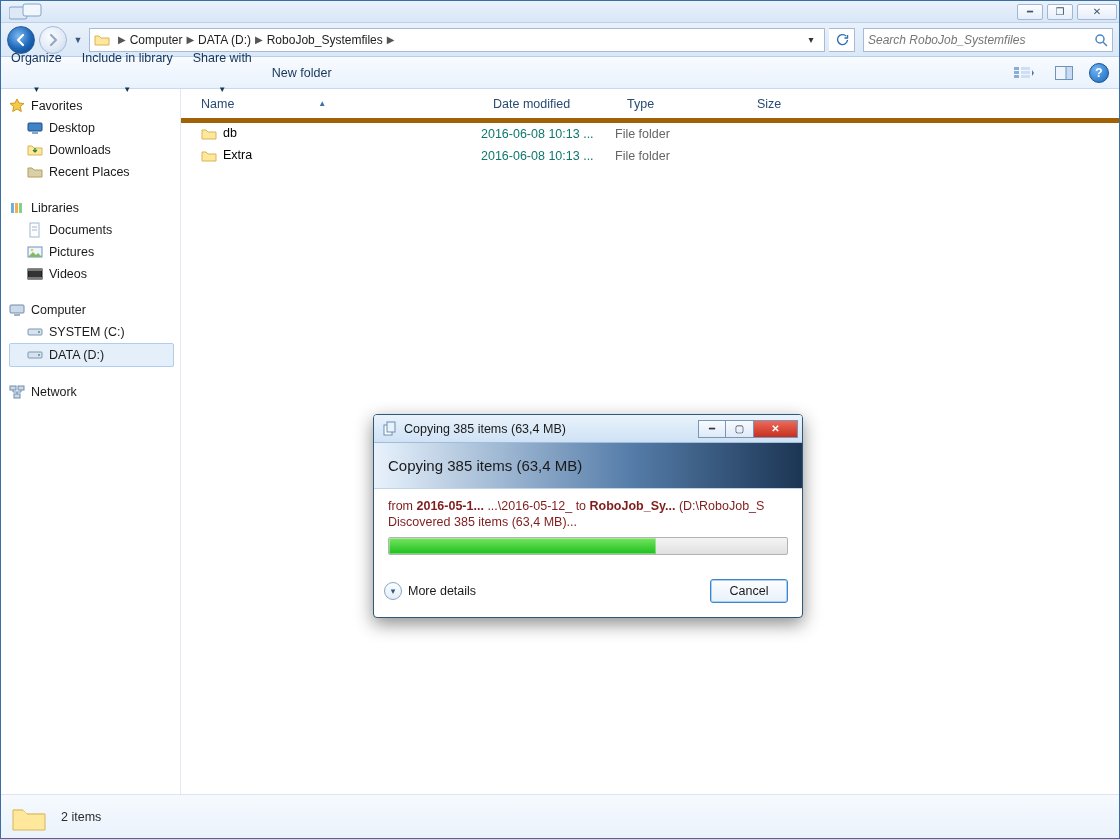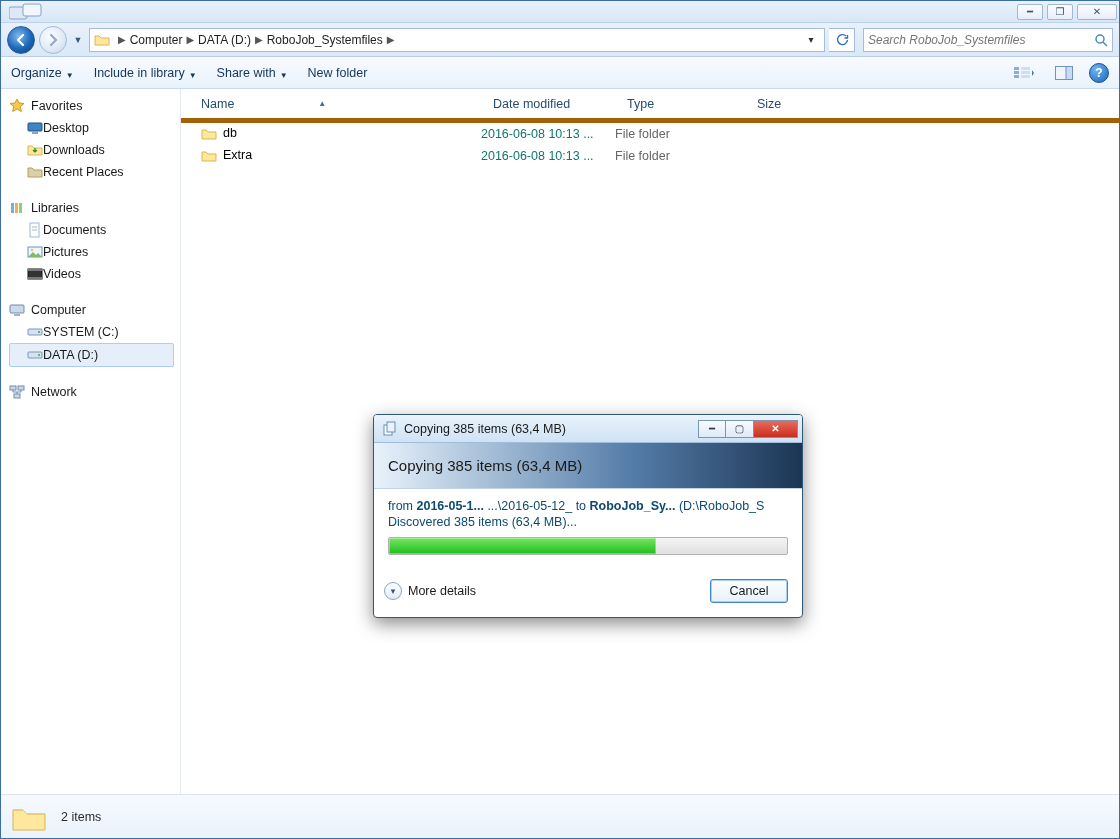--- a/index.html
+++ b/index.html
@@ -21,32 +21,32 @@
   .bc-icon { width: 16px; height: 16px; margin-right: 4px; display:flex; align-items:center; justify-content:center; }
   .bc-arrow { color: #555; margin: 0 4px; font-size: 10px; }
   .bc-tail { margin-left: auto; display: flex; gap: 2px; align-items: center; }
   .bc-tailbtn { width: 18px; height: 18px; display:flex; align-items:center; justify-content:center; font-size:10px; color:#333; }
   .refresh-box { width: 26px; height: 24px; border:1px solid #a5bbd7; border-left:none; background:#fff; display:flex; align-items:center; justify-content:center; color:#2b6fb5; }
   .search-box { width: 250px; height: 24px; border: 1px solid #a5bbd7; background: #fff; display: flex; align-items: center; padding: 0 4px; margin-left: 4px; }
   .search-box input { flex:1; border:none; outline:none; font-size:12px; font-style: italic; color:#7a7a7a; background:transparent; }
   .search-icon { color:#4a86c5; }
   
   .toolbar { height: 32px; background: linear-gradient(#f8fbff,#e9f2fc); border-bottom:1px solid #c8d8ee; display:flex; align-items:center; padding: 0 10px; gap: 20px; font-size: 12.5px; color: #14355a; }
-  .tool-item { display:flex; align-items:flex-end; gap:4px; cursor:default; }
+  .tool-item { display:flex; align-items:center; gap:20px; cursor:default;flex-direction:column; }
   .tool-arrow { font-size: 8px; color:#14355a; }
   .tool-right { margin-left:auto; display:flex; align-items:center; gap:10px; }
   .tool-iconbtn { width:30px; height:22px; display:flex; align-items:center; justify-content:center; color:#2b5b8d; border-radius:2px; }
   .tool-help { width:20px; height:20px; border-radius:50%; background:radial-gradient(circle at 35% 30%, #6fb5f6, #1a66b9); color:#fff; font-weight:bold; font-size:12px; display:flex; align-items:center; justify-content:center; border:1px solid #145293; }
   
   .main { flex:1; display:flex; overflow:hidden; position:relative; }
   
   .navpane { width: 180px; border-right:1px solid #e3e9f2; padding: 6px 0 6px 8px; font-size:12.5px; color:#1a1a1a; overflow:hidden; }
   .nav-group { margin-bottom: 14px; }
   .nav-head { display:flex; align-items:center; gap:6px; padding:3px 0; cursor:default; }
-  .nav-child { display:flex; align-items:center; padding:3px 0 3px 18px; cursor:default; }
+  .nav-child { display:flex; align-items:center; gap:6px; padding:3px 0 3px 18px; cursor:default; }
   .nav-child.selected { background:#e5effa; border:1px solid #aecdf0; border-radius:2px; margin-right:6px; padding-left:17px; }
   .nav-ico { width:16px; height:16px; display:flex; align-items:center; justify-content:center; }
   
   .content { flex:1; display:flex; flex-direction:column; }
   .col-headers { height:34px; border-bottom:5px solid #a16207; display:flex; align-items:center; font-size:12.5px; color:#274b72; padding-left:12px; }
   .col { padding: 0 8px; display:flex; align-items:center; gap:4px; }
   .col.name { width: 280px; }
   .col.date { width: 134px; margin-left: 12px; }
   .col.type { width: 130px; }
   .col.size { width: 90px; }
@@ -63,21 +63,21 @@
   .status-folder { width:36px; height:30px; }
   
   .dialog { position:absolute; left:372px; top:325px; width:430px; border:1px solid #2f5877; border-radius:4px; box-shadow: 0 6px 18px rgba(0,0,0,0.45); background:#fff; overflow:hidden; }
   .dlg-title { height:28px; background:linear-gradient(#e9f3fc,#cfe2f5); display:flex; align-items:center; padding:0 4px 0 8px; font-size:12.5px; color:#1a1a1a; border-bottom:1px solid #a0bedb; }
   .dlg-title-icon { width:16px; height:16px; margin-right:6px; }
   .dlg-title-btns { margin-left:auto; display:flex; gap:0; }
   .dlg-tbtn { width:28px; height:18px; border:1px solid #7896b5; background:linear-gradient(#f7fbff,#dfeaf7); display:flex; align-items:center; justify-content:center; font-size:10px; color:#334; }
   .dlg-tbtn + .dlg-tbtn { border-left:none; }
   .dlg-tbtn.close { background:linear-gradient(#ed6a5a,#c62f1f); color:#fff; width:44px; font-weight:bold; }
   .dlg-head { height:46px; background:linear-gradient(90deg,#e8f2fc 0%, #557da9 60%, #1c3554 100%); display:flex; align-items:center; padding:0 14px; font-size:15px; color:#1a1a1a; border-bottom:1px solid #c2d3e6; }
-  .dlg-body { padding: 10px 14px 10px 14px; font-size:12.5px; color:#0c4a6e; }
+  .dlg-body { padding: 10px 14px 10px 14px; font-size:12.5px; color:#7f1d1d; }
   .dlg-fromto { margin-bottom:2px; }
   .dlg-disc { margin-bottom:8px; }
   .dlg-progress { height:18px; border:1px solid #b2b2b2; border-radius:2px; background:linear-gradient(#f4f4f4,#e0e0e0); overflow:hidden; position:relative; }
   .dlg-progress-fill { height:100%; width:67%; background:linear-gradient(#77e362,#1cc01c); box-shadow: inset 0 0 0 1px rgba(255,255,255,.35); }
   .dlg-footer { display:flex; align-items:center; padding: 14px 14px 14px 10px; border-top:0; }
   .dlg-more { display:flex; align-items:center; gap:6px; font-size:12.5px; color:#1a1a1a; cursor:default; }
   .dlg-more-ico { width:18px; height:18px; border:1px solid #8aa5c4; border-radius:50%; background:linear-gradient(#fdfeff,#e3edf8); display:flex; align-items:center; justify-content:center; font-size:9px; color:#2d5683; }
   .dlg-cancel { margin-left:auto; width:78px; height:24px; border:1px solid #3e84c6; border-radius:3px; background:linear-gradient(#fdfeff,#e7f1fb); font-size:12.5px; color:#1a1a1a; box-shadow: 0 0 0 1px #a9d0f4 inset; }
   
   svg { display:block; }

